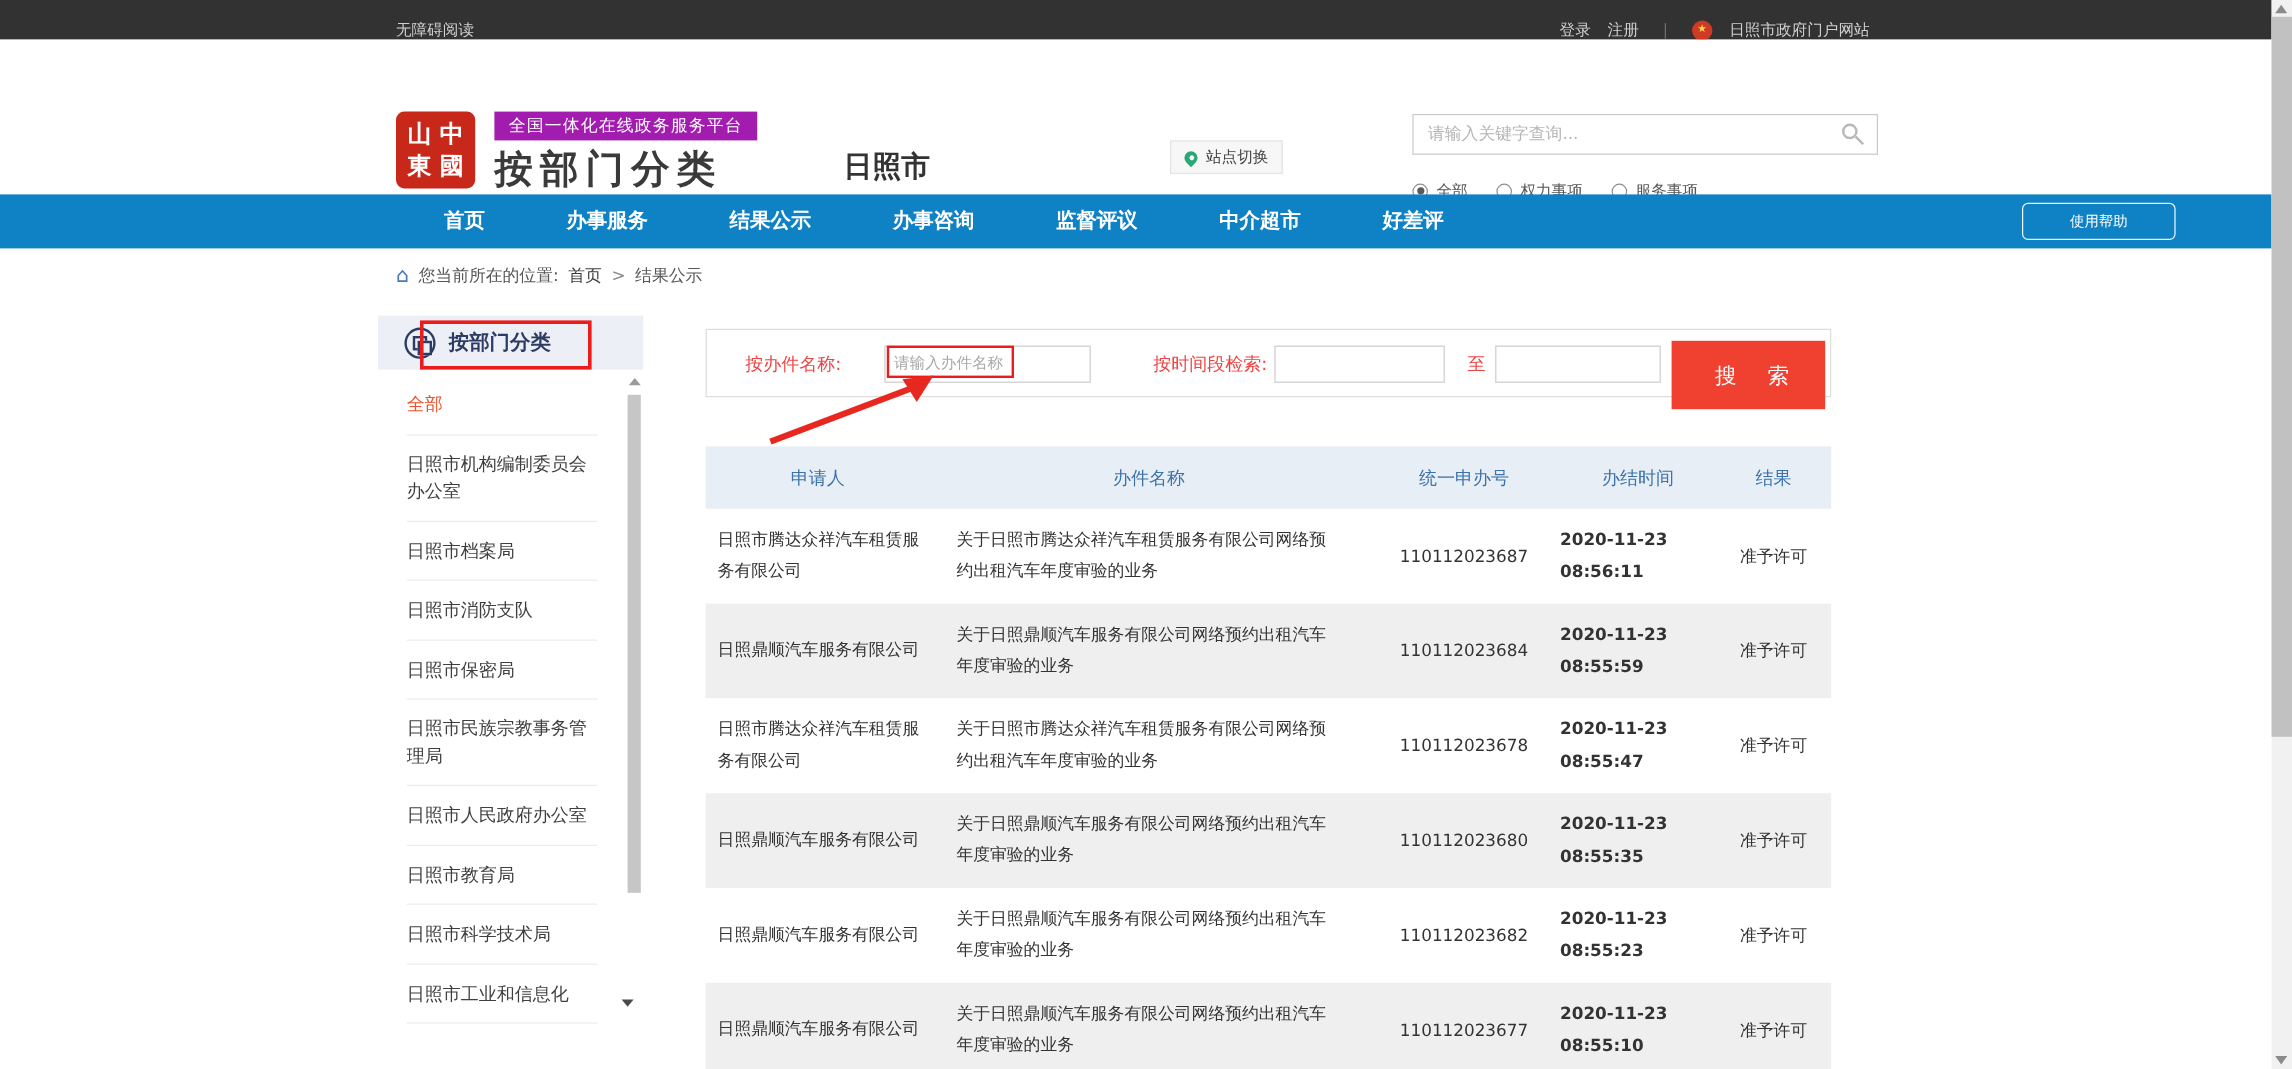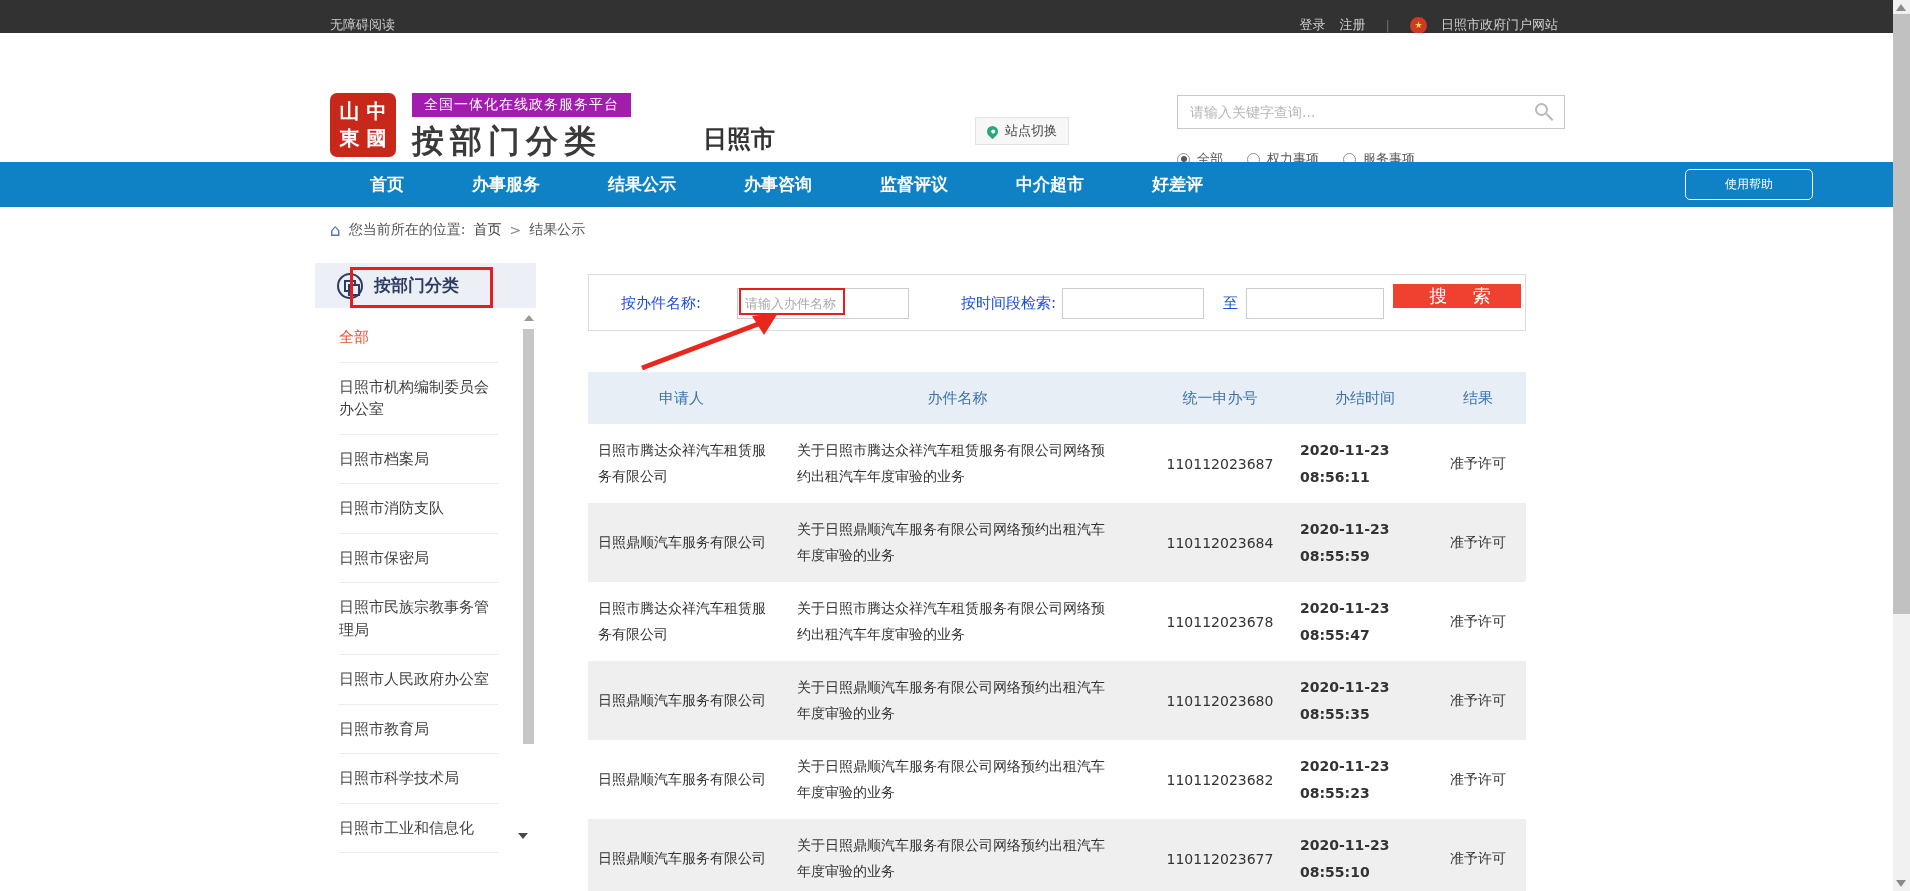--- a/index.html
+++ b/index.html
@@ -60,30 +60,30 @@
   .side-item { margin:0 38px 0 24px; padding:13px 0; border-bottom:1px solid #ececec; font-size:15px; color:#3f3f3f; line-height:1.5; cursor:pointer; }
   .side-item:nth-of-type(1) { color:#f0512a; }
   .side-scroll { position:absolute; right:2px; top:52px; width:11px; height:560px; }
   .scroll-up { position:absolute; top:0; left:1px; width:0; height:0; border-left:5px solid transparent; border-right:5px solid transparent; border-bottom:6px solid #9a9a9a; }
   .side-thumb { position:absolute; top:14px; left:0; width:11px; height:415px; background:#c6c6c6; }
   .side-caret { position:absolute; right:8px; top:570px; width:0; height:0; border-left:5px solid transparent; border-right:5px solid transparent; border-top:6px solid #4a4a4a; cursor:pointer; }
 
   
   .main { position:absolute; left:588px; top:274px; width:938px; }
   .form-box { position:relative; height:57px; border:1px solid #ddd; background:#fff; }
-  .fm-label { position:absolute; top:0; height:57px; line-height:57px; font-size:15px; color:#1d4ed8; }
+  .fm-label { position:absolute; top:0; height:57px; line-height:57px; font-size:15px; color:#ef4444; }
   .lb-name { left:32px; }
   .lb-time { left:372px; }
   .lb-to { left:634px; }
   .fm-input { position:absolute; top:13px; height:31px; border:1px solid #ccc; background:#fff; font-size:13px; color:#333; padding:0 7px; outline:none; font-family:inherit; }
   .fm-input::placeholder { color:#a9a9a9; }
   .in-name { left:148px; width:172px; }
   .in-from { left:473px; width:142px; }
   .in-to   { left:657px; width:138px; }
-  .search-btn { position:absolute; left:804px; top:9px; width:128px; height:24px; background:#f0402f; color:#fff; border:none; font-size:18px; letter-spacing:10px; padding-left:16px; cursor:pointer; font-family:inherit; }
+  .search-btn { position:absolute; left:804px; top:9px; width:128px; height:57px; background:#f0402f; color:#fff; border:none; font-size:18px; letter-spacing:10px; padding-left:16px; cursor:pointer; font-family:inherit; }
 
   
   .table { margin-top:41px; width:938px; }
   .thead, .trow { display:grid; grid-template-columns:187px 365px 160px 130px 96px; }
   .thead { height:52px; background:#e8eef5; align-items:center; }
   .th { font-size:15px; color:#3b72ab; text-align:center; }
   .trow { min-height:79px; align-items:center; background:#fff; }
   .trow:nth-of-type(even) { background:#efefef; }
   .td { font-size:14px; color:#333; }
   .c-app  { padding:10px 4px 10px 10px; line-height:1.85; }

